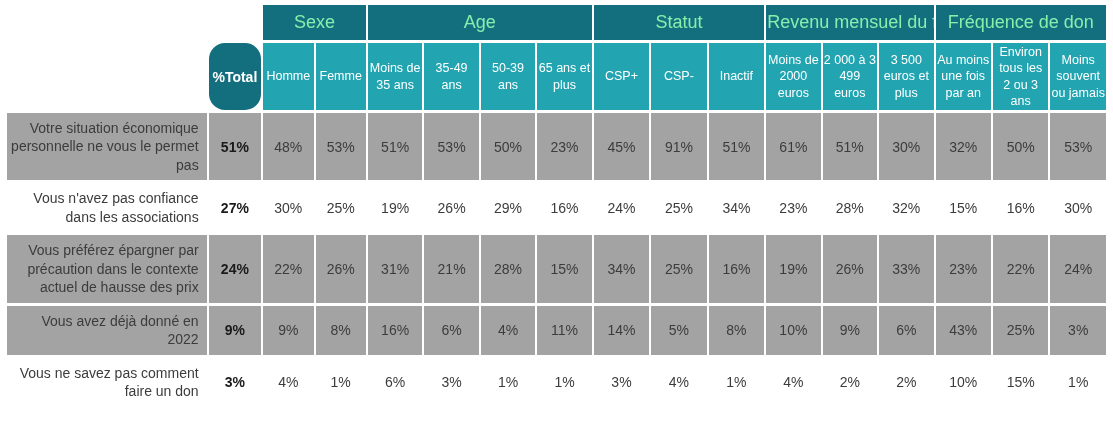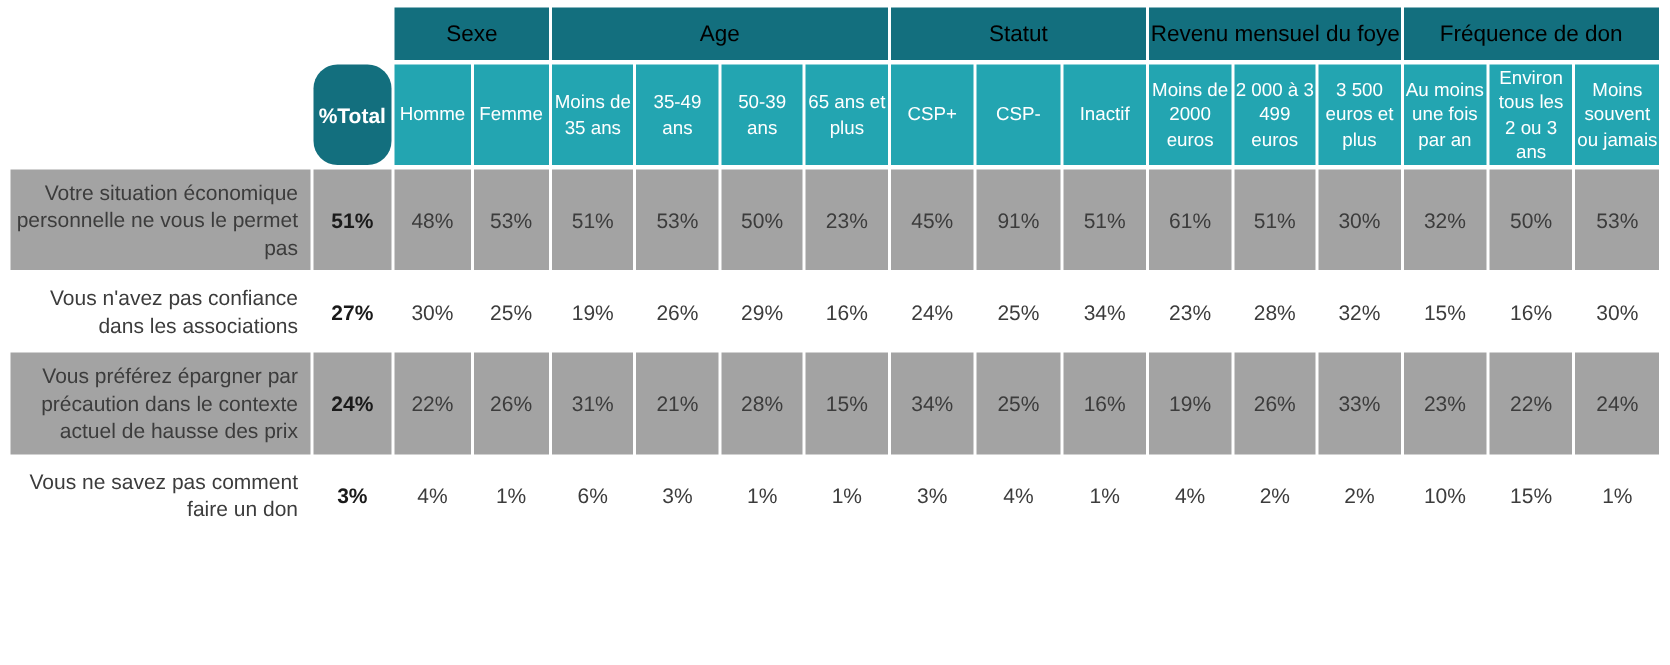--- a/index.html
+++ b/index.html
@@ -24,23 +24,23 @@
   col.c-statut{ width:55px; }
   col.c-revenu{ width:54px; }
   col.c-freq{ width:55px; }
 
   th, td{ margin:0; overflow:hidden; }
 
   th.spacer{ background:transparent; }
 
   th.group-header{
     background:#136f7e;
-    color:#000000;
+    color:#86efac;
     font-weight:normal;
-    font-size:15px;
+    font-size:18px;
     height:33px;
     vertical-align:middle;
     text-align:center;
     white-space:nowrap;
   }
   th.total-header{
     background:#136f7e;
     color:#ffffff;
     font-weight:bold;
     font-size:14px;
@@ -191,20 +191,39 @@
           <td class="data-cell">34%</td>
           <td class="data-cell">25%</td>
           <td class="data-cell">16%</td>
           <td class="data-cell">19%</td>
           <td class="data-cell">26%</td>
           <td class="data-cell">33%</td>
           <td class="data-cell">23%</td>
           <td class="data-cell">22%</td>
           <td class="data-cell">24%</td>
         </tr>
+        <tr class="odd">
+          <td class="row-label">Vous avez déjà donné en 2022</td>
+          <td class="total-cell">9%</td>
+          <td class="data-cell">9%</td>
+          <td class="data-cell">8%</td>
+          <td class="data-cell">16%</td>
+          <td class="data-cell">6%</td>
+          <td class="data-cell">4%</td>
+          <td class="data-cell">11%</td>
+          <td class="data-cell">14%</td>
+          <td class="data-cell">5%</td>
+          <td class="data-cell">8%</td>
+          <td class="data-cell">10%</td>
+          <td class="data-cell">9%</td>
+          <td class="data-cell">6%</td>
+          <td class="data-cell">43%</td>
+          <td class="data-cell">25%</td>
+          <td class="data-cell">3%</td>
+        </tr>
         <tr class="even">
           <td class="row-label">Vous ne savez pas comment faire un don</td>
           <td class="total-cell">3%</td>
           <td class="data-cell">4%</td>
           <td class="data-cell">1%</td>
           <td class="data-cell">6%</td>
           <td class="data-cell">3%</td>
           <td class="data-cell">1%</td>
           <td class="data-cell">1%</td>
           <td class="data-cell">3%</td>

